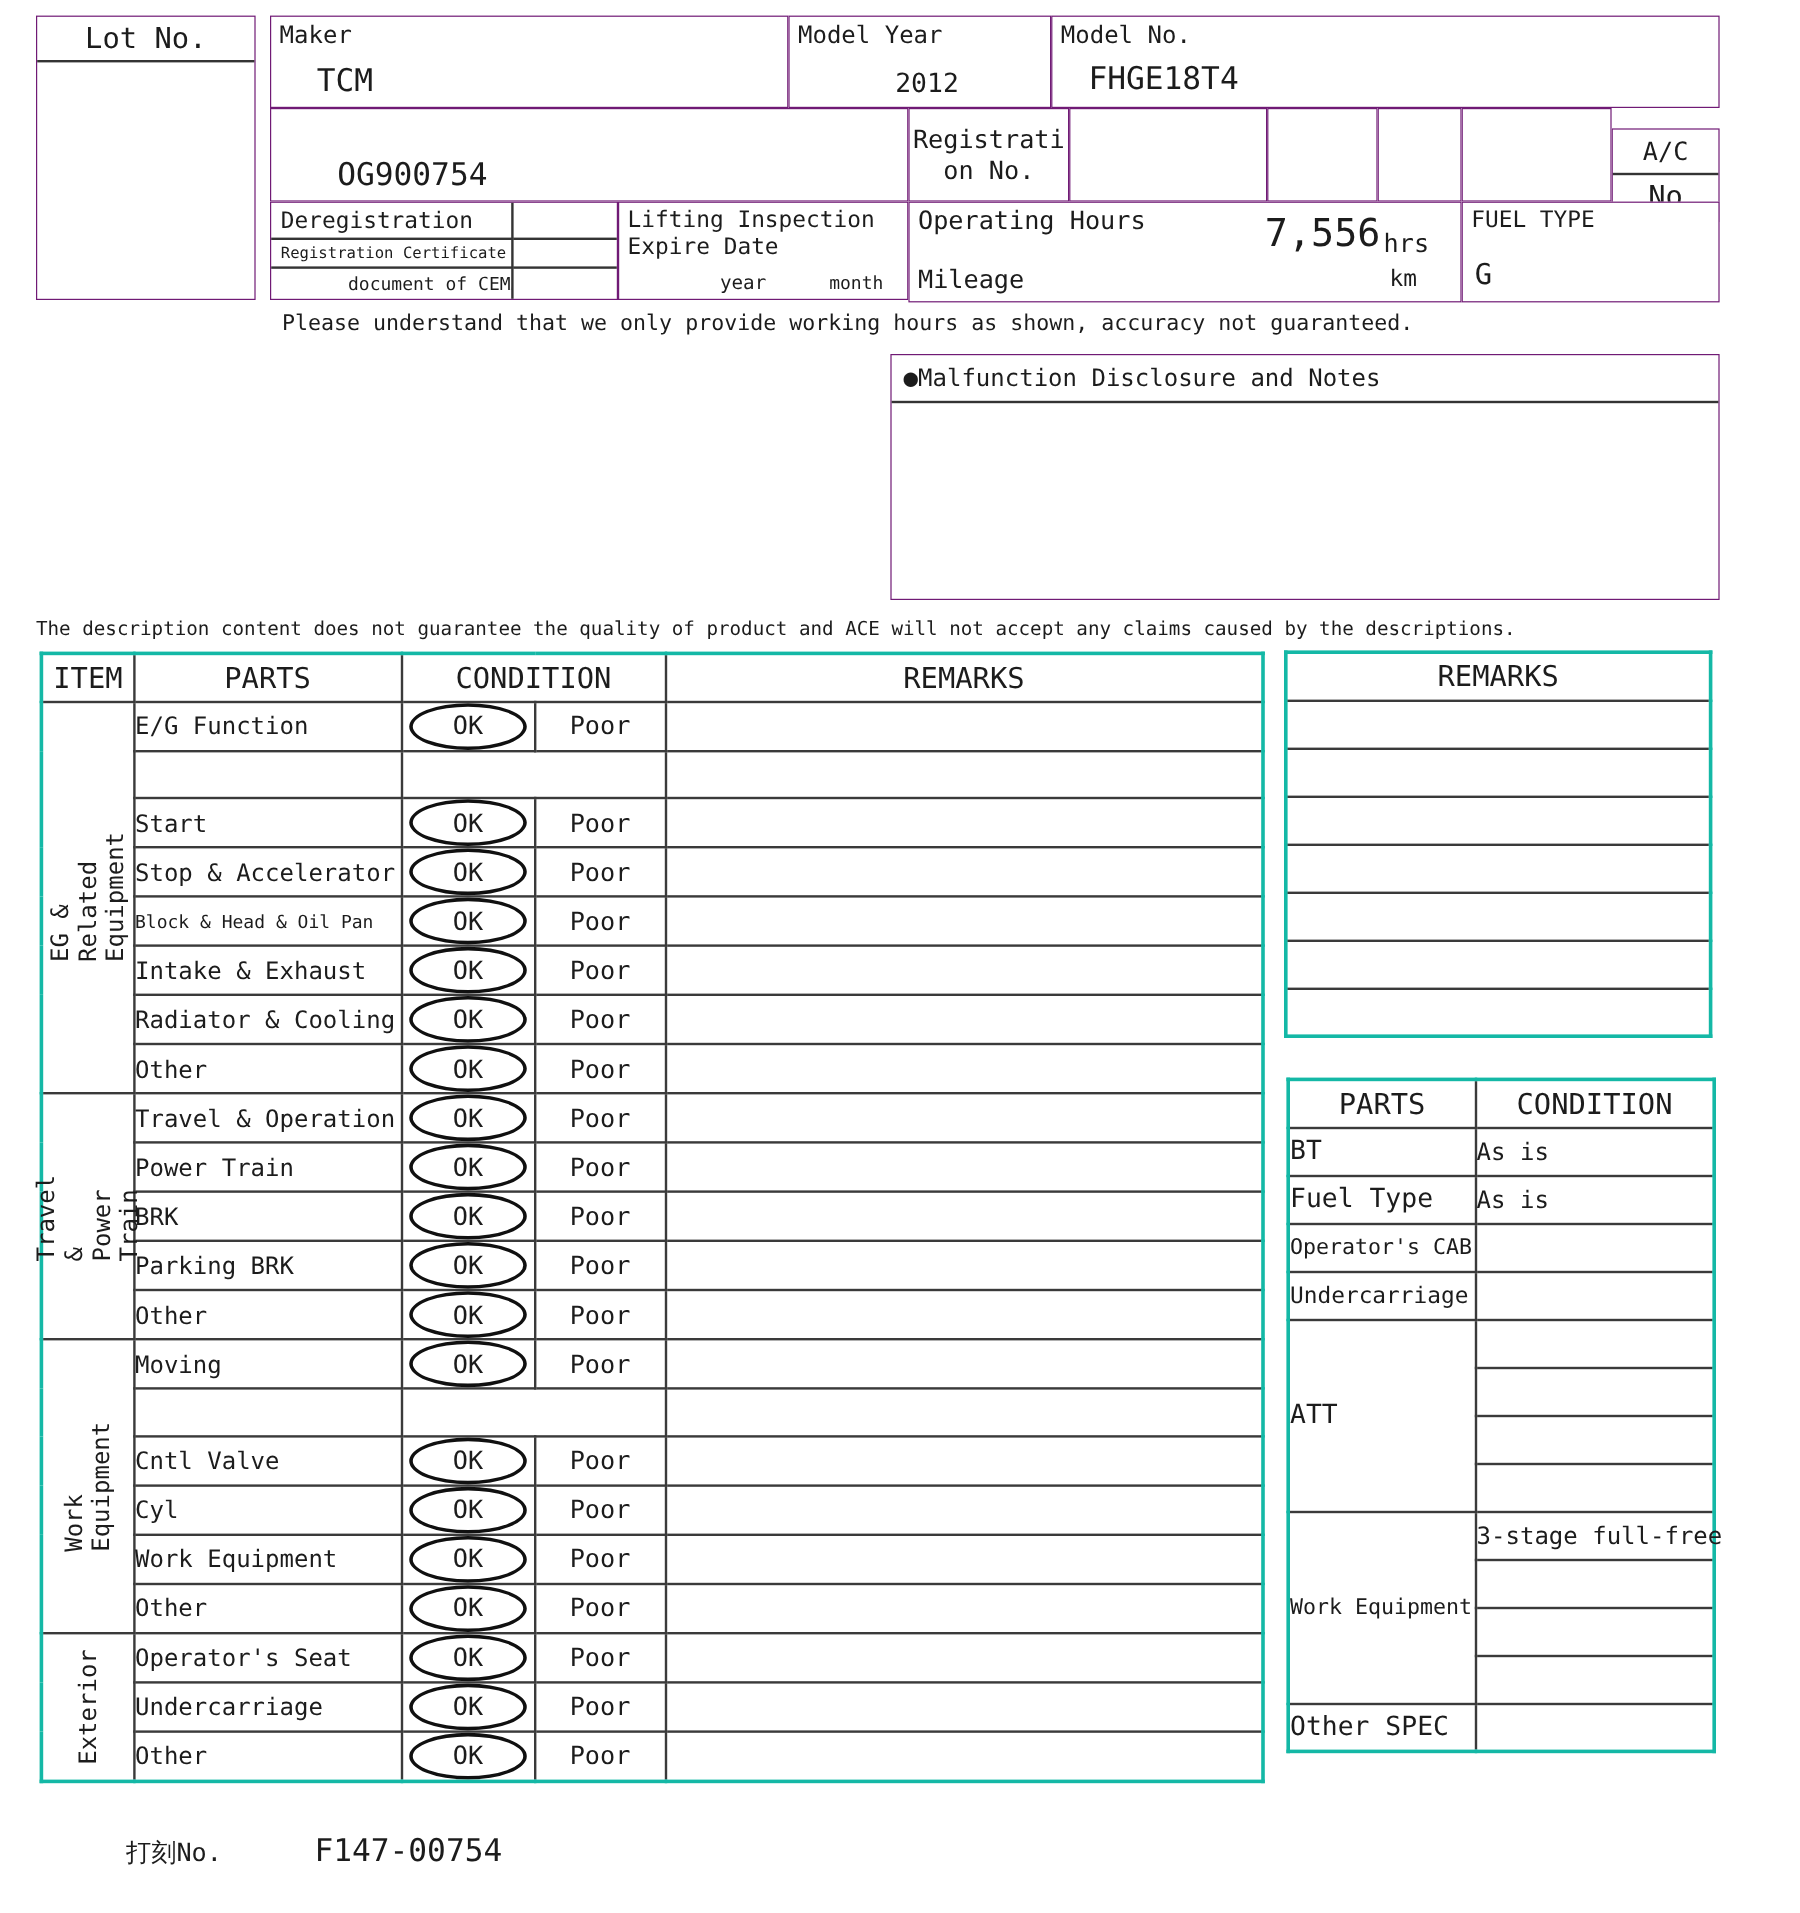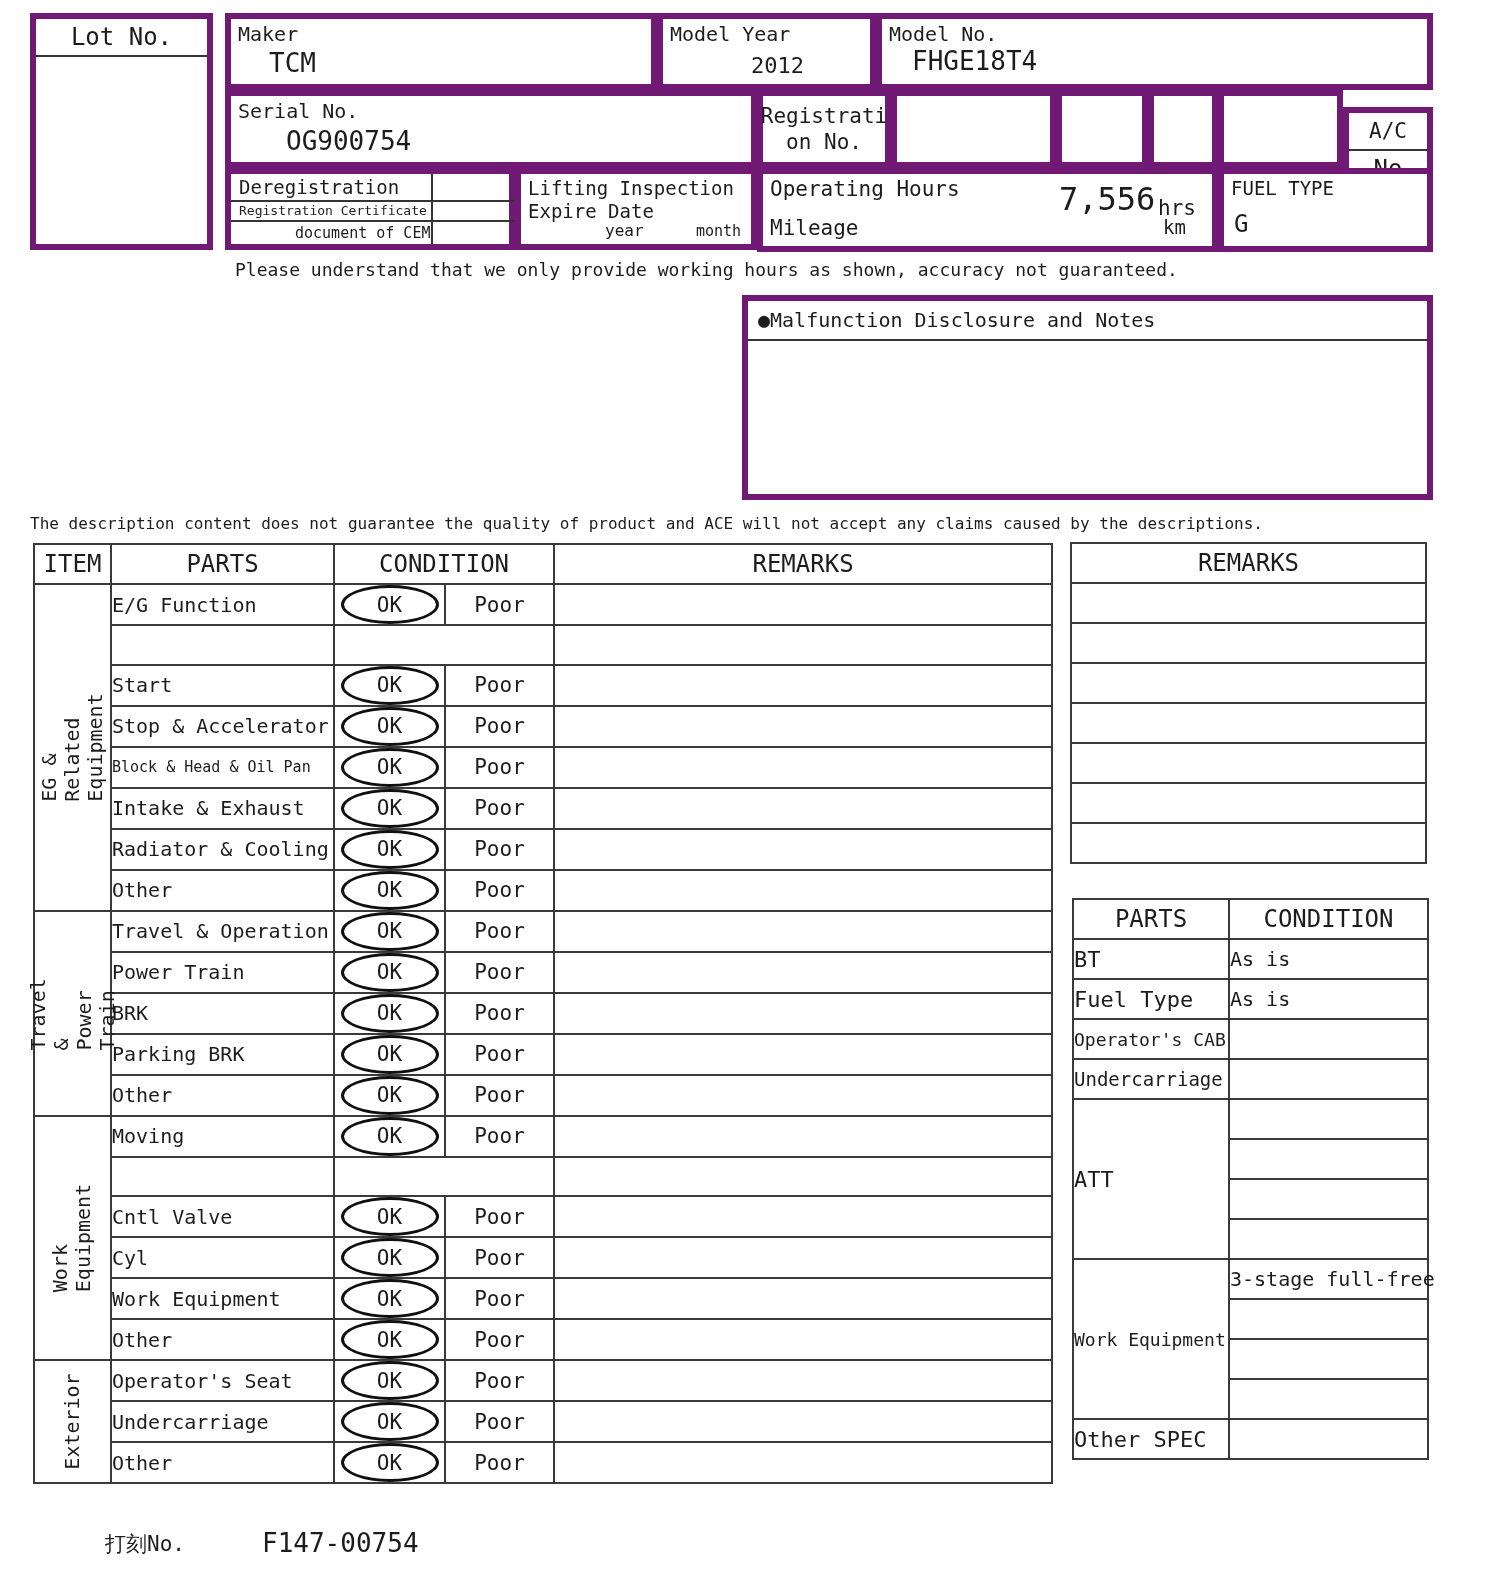--- a/index.html
+++ b/index.html
@@ -1,21 +1,21 @@
 <!DOCTYPE html>
 <html><head>
 <meta charset="utf-8">
 <style>
   html,body{margin:0;padding:0;}
   body{
     width:1500px;height:1594px;position:relative;background:#ffffff;
     font-family:"DejaVu Sans Mono","DejaVu Sans",monospace;color:#1c1c1c;
   }
   .abs{position:absolute;box-sizing:border-box;}
-  .box{position:absolute;box-sizing:border-box;border:6px solid #701a75;background:#fff;}
+  .box{position:absolute;box-sizing:border-box;border:1px solid #701a75;background:#fff;}
   .lbl{font-size:20px;padding:3px 7px;white-space:nowrap;}
   .val{white-space:nowrap;}
   .center{display:flex;align-items:center;justify-content:center;}
   .preline{white-space:pre-line;}
 
   
   .lot-head{height:36px;border-bottom:2px solid #343434;display:flex;align-items:center;justify-content:center;font-size:24px;}
   .lot-val{height:197px;display:flex;align-items:center;justify-content:center;font-size:44px;letter-spacing:1px;}
 
   
@@ -24,21 +24,21 @@
 
   
   .dgrid{display:grid;grid-template-columns:202px 86px;}
   .dgrid > div{border-right:2px solid #343434;border-bottom:2px solid #343434;display:flex;align-items:center;white-space:nowrap;overflow:hidden;}
   .dgrid > div:nth-child(2n){border-right:none;}
   .dgrid > div:nth-child(5),.dgrid > div:nth-child(6){border-bottom:none;margin-left:48px;}
 
   
   table.grid{border-collapse:collapse;table-layout:fixed;background:#fff;}
   table.grid td{border:2px solid #3a3a3a;padding:0;box-sizing:border-box;overflow:visible;vertical-align:middle;}
-  table.grid{border:1px solid #14b8a6;}
+  table.grid{border:3px solid #14b8a6;}
   td.gs{border-top:3px solid #2a2a2a;}
 
   td.parts-cell{font-size:20px;padding-left:6px;white-space:nowrap;}
   td.parts-cell.small{font-size:15px;}
   td.head-cell{font-size:24px;text-align:center;}
   .ok-oval{width:92px;height:33px;border:3px solid #101010;border-radius:50%;display:flex;align-items:center;justify-content:center;font-size:21px;margin:0 auto;background:transparent;}
   td.poor-cell{text-align:center;font-size:21px;}
   td.item-cell{position:relative;}
   .vwrap{position:absolute;inset:0;display:flex;align-items:center;justify-content:center;overflow:visible;}
   .vwrap span{transform:rotate(-90deg);white-space:pre-line;font-size:20px;line-height:1.15;text-align:left;}
@@ -72,21 +72,20 @@
   <div class="lbl">Model Year</div>
   <div class="abs val" style="left:88px;bottom:6px;font-size:22px;">2012</div>
 </div>
 
 <div class="box" style="left:876px;top:13px;width:557px;height:77px;">
   <div class="lbl">Model No.</div>
   <div class="abs val" style="left:30px;bottom:8px;font-size:26px;">FHGE18T4</div>
 </div>
 
 <div class="box" style="left:225px;top:90px;width:532px;height:78px;">
-  <div class="lbl">Serial No.</div>
   <div class="abs val" style="left:55px;bottom:6px;font-size:26px;">OG900754</div>
 </div>
 
 <div class="box center" style="left:757px;top:90px;width:134px;height:78px;">
   <div class="preline" style="font-size:21px;text-align:center;line-height:1.25;">Registrati
 on No.</div>
 </div>
 
 <div class="box" style="left:891px;top:90px;width:165px;height:78px;"></div>
 <div class="box" style="left:1056px;top:90px;width:92px;height:78px;"></div>

